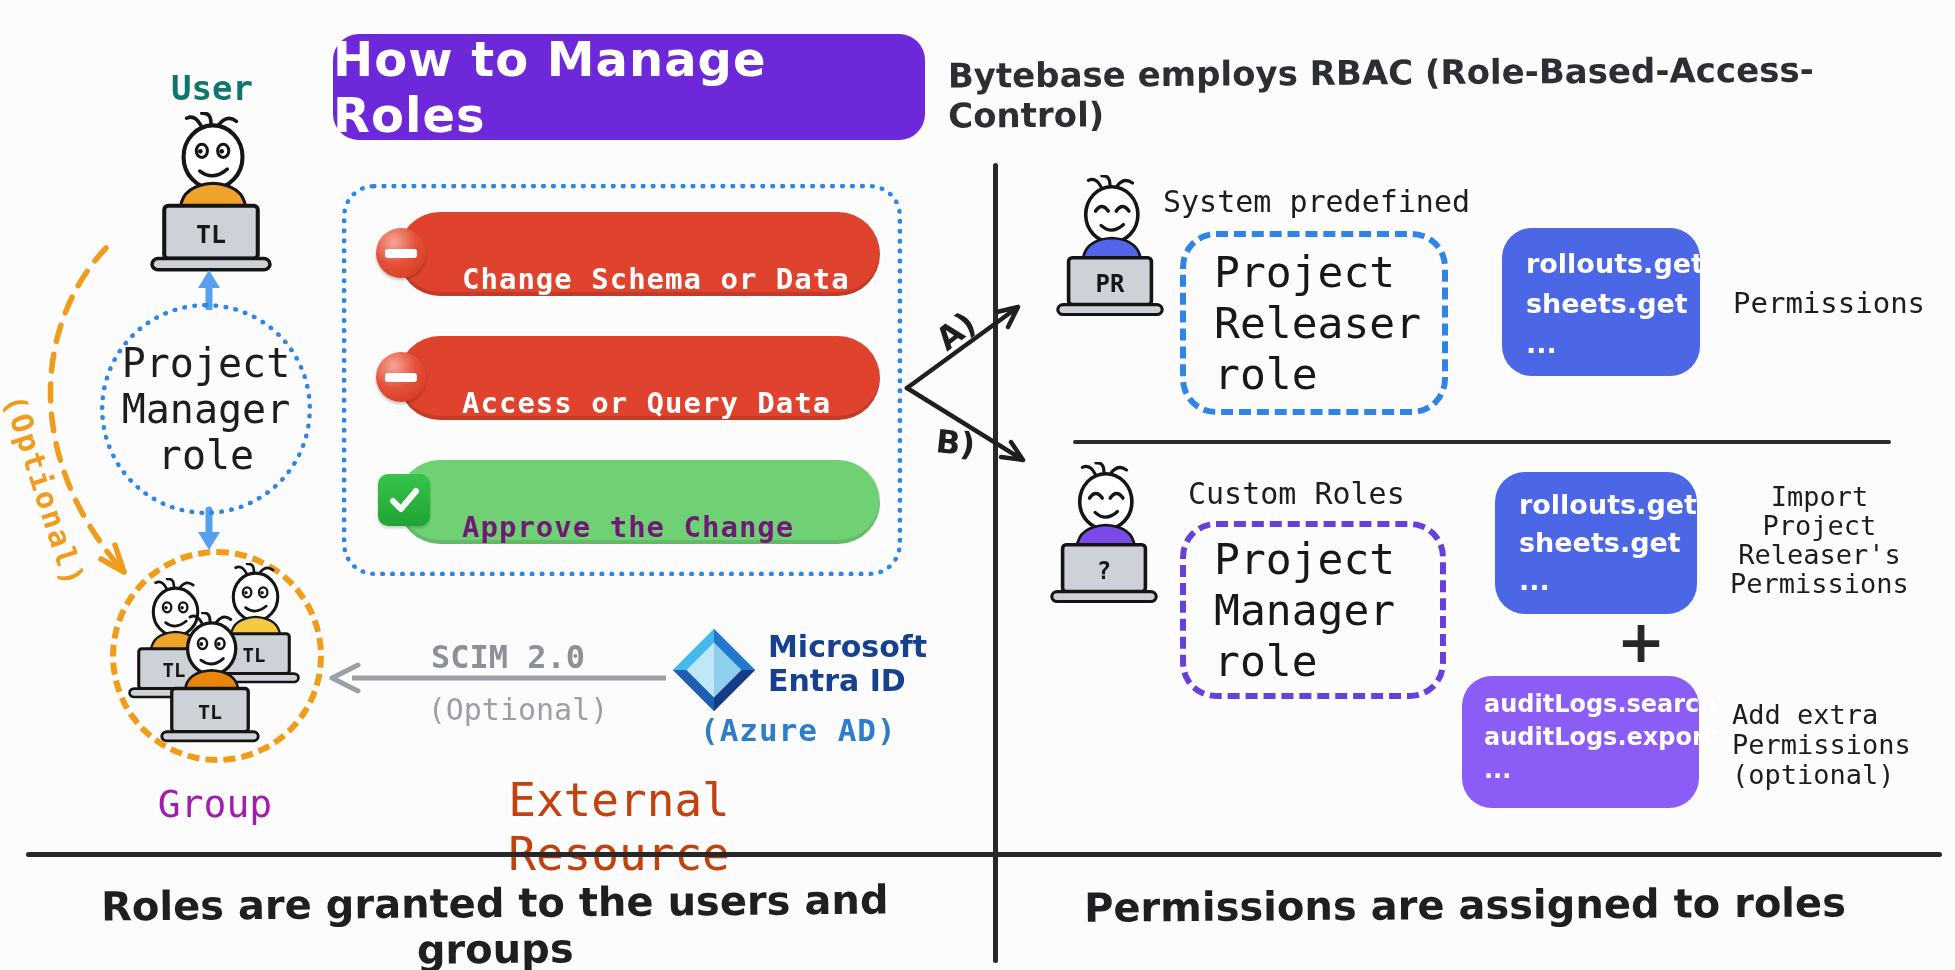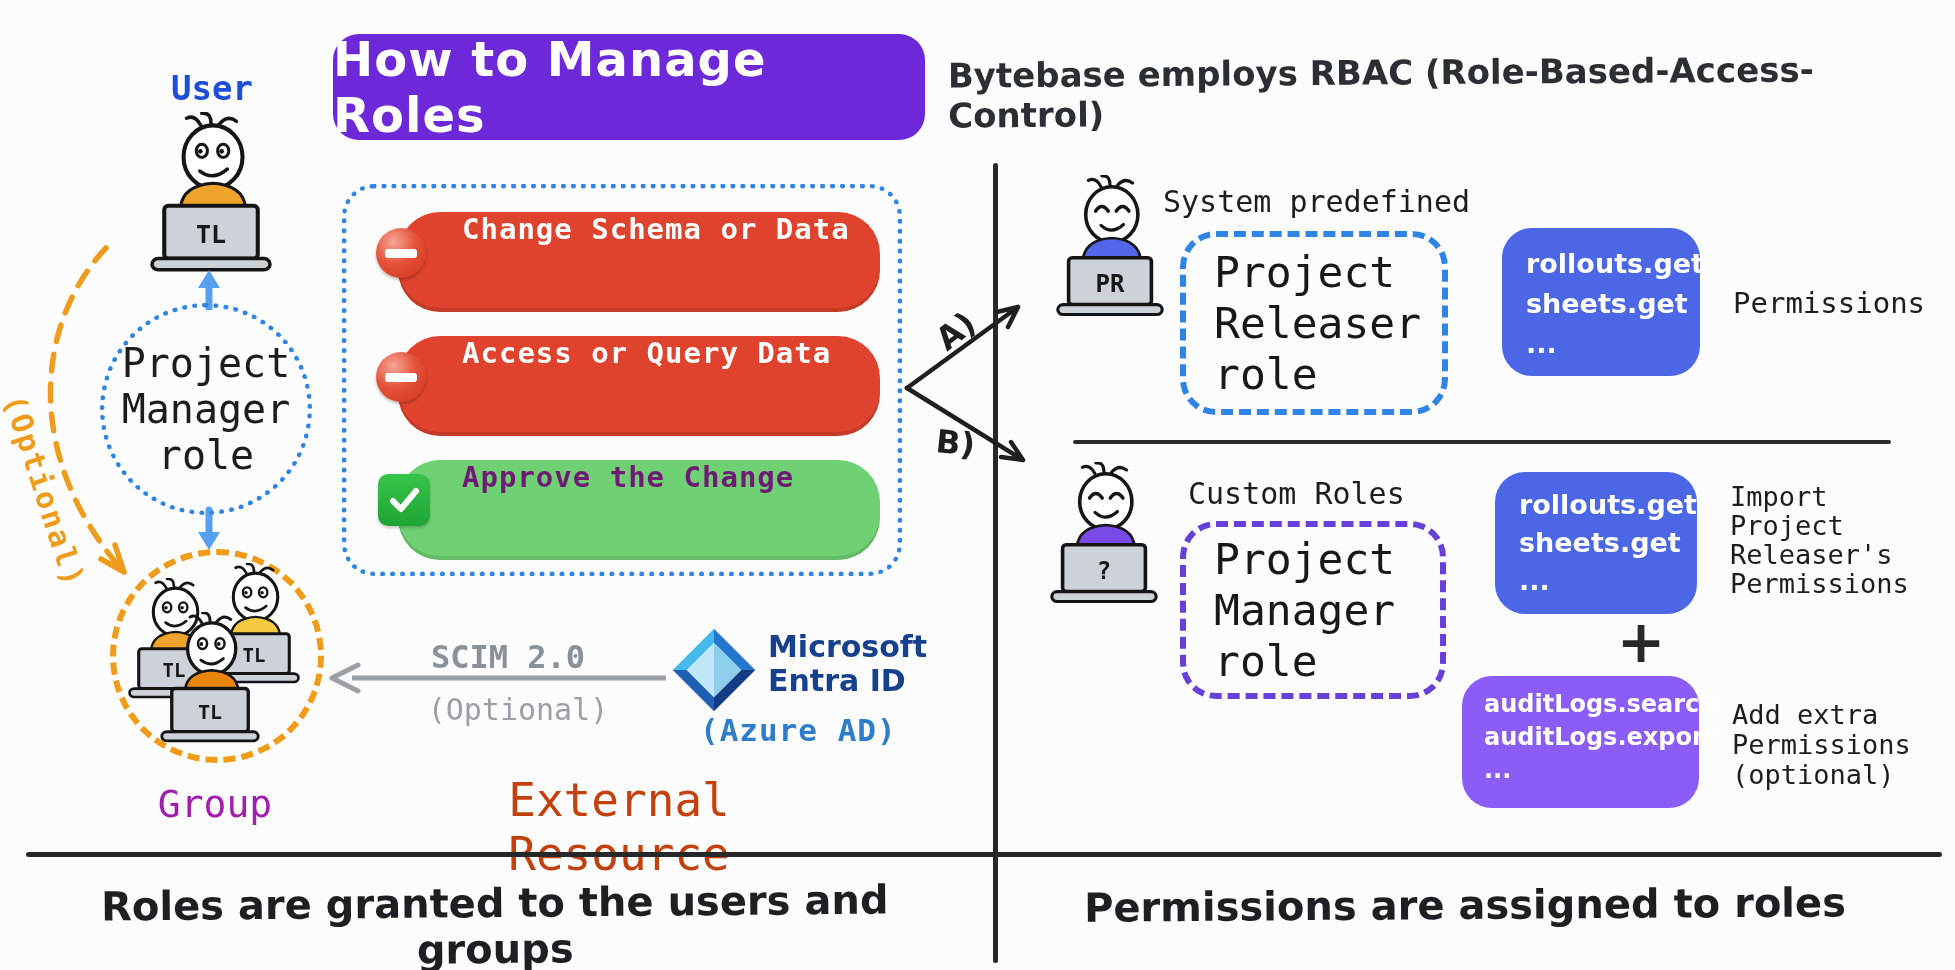--- a/index.html
+++ b/index.html
@@ -14,21 +14,21 @@
 
   
   .title-banner{
     left:333px;top:34px;width:592px;height:106px;background:#6d28d9;border-radius:26px;
     display:flex;align-items:center;justify-content:center;
   }
   .title-banner span{color:#fff;font-size:48px;font-weight:900;letter-spacing:1px;}
   .subtitle{left:948px;top:52px;width:1000px;font-size:34px;font-weight:600;color:#2b2e33;transform:rotate(-0.4deg);}
 
   
-  .user-label{left:150px;top:68px;width:124px;font-size:34px;font-weight:600;color:#1d4ed8;}
+  .user-label{left:150px;top:68px;width:124px;font-size:34px;font-weight:600;color:#0f766e;}
   .role-circle{
     left:100px;top:303px;width:212px;height:212px;border:5px dotted #2e85e5;border-radius:50%;
     display:flex;align-items:center;justify-content:center;box-sizing:border-box;
   }
   .role-circle div{font-size:40px;line-height:46px;color:#1c1d1f;text-align:center;}
   .group-circle{left:110px;top:549px;width:214px;height:214px;border:6px dashed #f09c19;border-radius:50%;box-sizing:border-box;}
   .group-label{left:130px;top:768px;width:170px;font-size:38px;color:#a21caf;margin-top:14px;}
   .optional-label{
     left:30px;top:390px;font-size:30px;font-weight:700;color:#ef9c1c;
     transform:rotate(72deg);transform-origin:left top;letter-spacing:2px;
@@ -38,22 +38,22 @@
   .person-box{position:absolute;}
   .person-box svg{display:block;width:100%;height:100%;}
   .laptop-label{
     position:absolute;left:0;right:0;top:66%;text-align:center;color:#17181a;
     font-family:"DejaVu Sans Mono","Liberation Mono",monospace;font-weight:600;
   }
 
   
   .action-container{left:342px;top:184px;width:560px;height:392px;border:5px dotted #2e85e5;border-radius:32px;box-sizing:border-box;}
   .pill{
-    position:absolute;left:398px;width:482px;height:100px;border-radius:42px;
-    display:flex;align-items:flex-start;box-sizing:border-box;padding-left:64px;
+    position:absolute;left:398px;width:482px;height:84px;border-radius:42px;
+    display:flex;align-items:flex-end;box-sizing:border-box;padding-left:64px;
   }
   .pill.red{background:#e0432d;box-shadow:inset 0 -4px 0 rgba(0,0,0,.12);}
   .pill.green{background:#6fd173;box-shadow:inset 0 -4px 0 rgba(0,0,0,.10);}
   .pill .pill-text{font-size:29px;font-weight:700;letter-spacing:1px;}
   .pill.red .pill-text{color:#ffffff;}
   .pill.green .pill-text{color:#701a75;}
   .no-entry{
     position:absolute;width:50px;height:50px;border-radius:50%;
     background:radial-gradient(circle at 35% 28%,#f6a697 0%,#e4523a 45%,#cf3318 100%);
     box-shadow:0 2px 3px rgba(0,0,0,.25);
@@ -93,21 +93,21 @@
   .role-box div{font-size:43px;line-height:51px;color:#17181a;padding-left:28px;}
   .sys-role-box{left:1180px;top:231px;width:268px;height:184px;border:6px dashed #2e85e5;}
   .custom-role-box{left:1180px;top:521px;width:266px;height:178px;border:6px dashed #6640d8;}
 
   .perm-box{position:absolute;border-radius:30px;color:#fff;font-weight:700;box-sizing:border-box;}
   .perm-box div{white-space:pre-line;}
   .pb1{left:1502px;top:228px;width:198px;height:148px;background:#4b67e5;padding:16px 0 0 24px;font-size:27px;line-height:40px;}
   .pb2{left:1495px;top:472px;width:202px;height:142px;background:#4b67e5;padding:14px 0 0 24px;font-size:27px;line-height:38px;}
   .pb3{left:1462px;top:676px;width:237px;height:132px;background:#8b5cf6;padding:12px 0 0 22px;font-size:24px;line-height:33px;}
   .perm-note{left:1733px;top:286px;font-size:29px;color:#1c1d1f;}
-  .note1{left:1730px;top:482px;font-size:27px;line-height:29px;color:#1c1d1f;}
+  .note1{left:1730px;top:482px;font-size:27px;line-height:29px;color:#1c1d1f;text-align:center;}
   .note2{left:1732px;top:700px;font-size:27px;line-height:30px;color:#1c1d1f;}
   .plus-sign{left:1606px;top:608px;width:70px;text-align:center;font-size:58px;font-weight:700;color:#26282a;}
 
   
   .caption{font-size:40px;font-weight:600;color:#1d1f23;text-align:center;}
   .cap-left{left:60px;top:880px;width:870px;transform:rotate(-0.5deg);}
   .cap-right{left:1060px;top:882px;width:810px;transform:rotate(-0.4deg);}
 </style>
 </head>
 <body>

